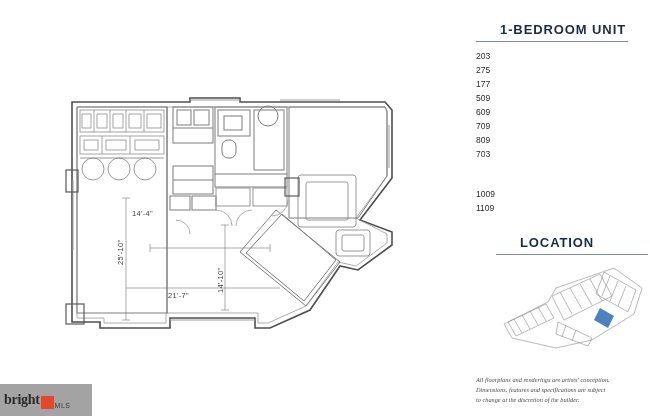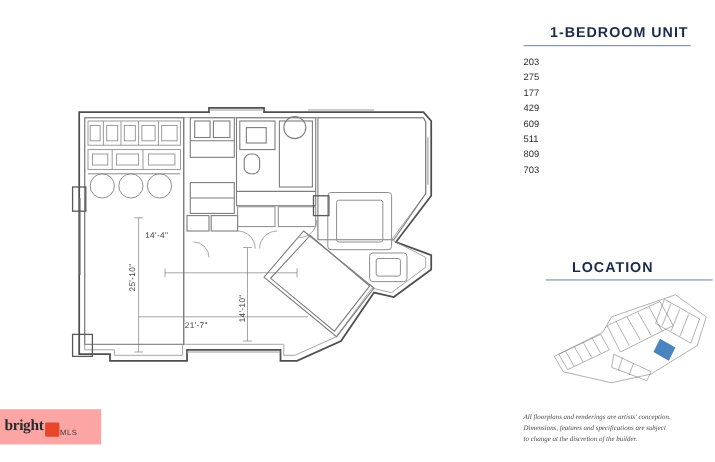--- a/index.html
+++ b/index.html
@@ -96,24 +96,24 @@
     color: #4a4a4a;
     line-height: 10px;
     font-family: "Liberation Serif", serif;
   }
   .disclaimer div { white-space: nowrap; }
 
   
   .logo {
     position: absolute;
     left: 0;
-    bottom: 16px;
+    bottom: 4px;
     width: 92px;
     height: 32px;
-    background: #fca5a5;
+    background: #a3a3a3;
     display: flex;
     align-items: center;
     padding-left: 4px;
     box-sizing: border-box;
   }
   .logo-text {
     font-size: 14px;
     font-weight: bold;
     color: #2b2b2b;
     letter-spacing: -0.3px;
@@ -275,25 +275,29 @@
   </div>
 
   <div class="right-col">
     <div class="section-title">1-BEDROOM UNIT</div>
     <div class="rule"></div>
     <div class="unit-grid">
       <div class="unit-col">
         <span>203</span>
         <span>275</span>
         <span>177</span>
-        <span>429</span>
+        <span>509</span>
         <span>609</span>
-        <span>511</span>
+        <span>709</span>
         <span>809</span>
         <span>703</span>
+      </div>
+      <div class="unit-col">
+        <span>1009</span>
+        <span>1109</span>
       </div>
     </div>
   </div>
 
   <div class="location-block">
     <div class="section-title">LOCATION</div>
     <div class="rule"></div>
 
     <div class="keyplan">
       <svg width="152" height="95" viewBox="0 0 152 95">

